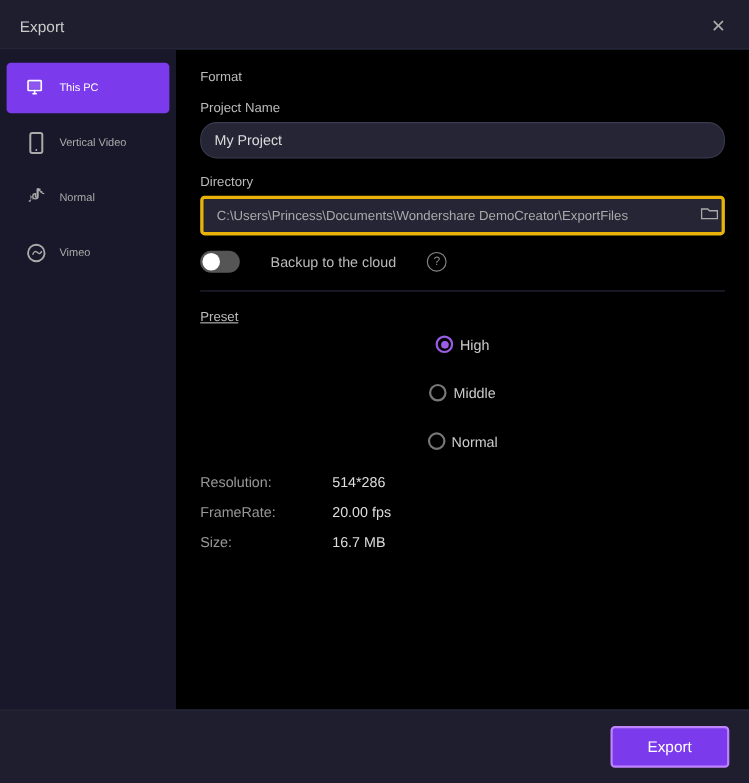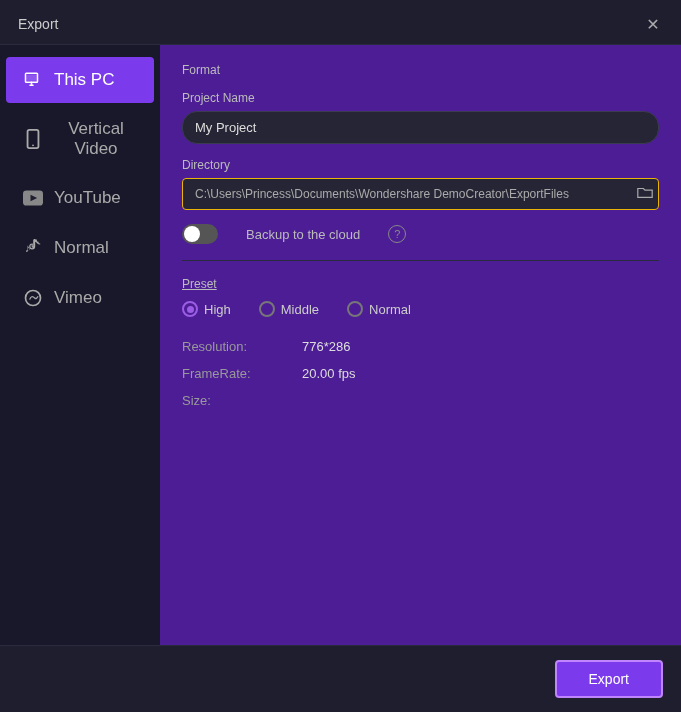--- a/index.html
+++ b/index.html
@@ -7,21 +7,21 @@
       width: 681px;
       height: 712px;
       background: #1a1a2e;
       font-family: 'Segoe UI', sans-serif;
       color: #ccc;
       overflow: hidden;
     }
     .dialog {
       width: 681px;
       height: 712px;
-      background: #4c1d95;
+      background: #000000;
       display: flex;
       flex-direction: column;
       position: relative;
     }
     .title-bar {
       display: flex;
       align-items: center;
       justify-content: space-between;
       padding: 14px 18px 10px 18px;
       background: #1e1e2e;
@@ -74,21 +74,21 @@
     }
     .sidebar-icon {
       width: 22px;
       height: 22px;
       display: flex;
       align-items: center;
       justify-content: center;
       flex-shrink: 0;
     }
     .sidebar-label {
-      font-size: 17px;
+      font-size: 10px;
       text-align: center;
     }
     .main-panel {
       flex: 1;
       padding: 18px 22px;
       display: flex;
       flex-direction: column;
       gap: 14px;
       overflow-y: auto;
     }
@@ -134,21 +134,21 @@
       font-size: 13px;
       border-radius: 15px;
       outline: none;
     }
     .directory-wrapper {
       position: relative;
     }
     .dir-input {
       width: 100%;
       background: #252535;
-      border: 1px solid #eab308;
+      border: 3px solid #eab308;
       color: #aaa;
       padding: 8px 40px 8px 12px;
       font-size: 12px;
       border-radius: 4px;
       outline: none;
     }
     .folder-btn {
       position: absolute;
       right: 6px;
       top: 50%;
@@ -223,20 +223,21 @@
       padding: 7px 22px;
       border-radius: 4px;
       font-size: 13px;
       cursor: pointer;
     }
     .radio-group {
       display: flex;
       gap: 28px;
       align-items: center;
       margin-top: 4px;
+      flex-direction: column;
     }
     .radio-item {
       display: flex;
       align-items: center;
       gap: 6px;
       cursor: pointer;
     }
     .radio-circle {
       width: 16px;
       height: 16px;
@@ -324,29 +325,20 @@
       <div class="sidebar-item">
         <div class="sidebar-icon">
           <svg width="14" height="20" viewBox="0 0 14 22" fill="none" stroke="currentColor" stroke-width="2">
             <rect x="1" y="1" width="12" height="20" rx="2"></rect>
             <circle cx="7" cy="18" r="1" fill="currentColor" stroke="none"></circle>
           </svg>
         </div>
         <span class="sidebar-label">Vertical Video</span>
       </div>
 
-      <div class="sidebar-item">
-        <div class="sidebar-icon">
-          <svg width="20" height="16" viewBox="0 0 24 18" fill="none">
-            <rect x="0" y="0" width="24" height="18" rx="4" fill="#888"></rect>
-            <polygon points="9,5 9,13 17,9" fill="#1e1e2e"></polygon>
-          </svg>
-        </div>
-        <span class="sidebar-label">YouTube</span>
-      </div>
 
       <div class="sidebar-item">
         <div class="sidebar-icon">
           <svg width="16" height="18" viewBox="0 0 20 22" fill="currentColor">
             <path d="M17 4a5 5 0 01-5-5v10a3 3 0 11-3-3v3a1 1 0 102 0V1h3a5 5 0 005 5" fill="none" stroke="currentColor" stroke-width="1.5"></path>
             <text x="0" y="16" font-size="14" fill="currentColor">♪</text>
           </svg>
         </div>
         <span class="sidebar-label">Normal</span>
       </div>
@@ -414,26 +406,27 @@
 
           <label class="radio-item">
             <div class="radio-circle"></div>
             <span class="radio-text">Normal</span>
           </label>
         </div>
       </div>
 
       <div class="info-grid">
         <span class="info-key">Resolution:</span>
-        <span class="info-val">776*286</span>
+        <span class="info-val">514*286</span>
 
         <span class="info-key">FrameRate:</span>
         <span class="info-val">20.00 fps</span>
 
         <span class="info-key">Size:</span>
+        <span class="info-val">16.7 MB</span>
       </div>
     </div>
   </div>
 
   <div class="bottom-bar">
     <button class="export-btn">Export</button>
   </div>
 </div>
 
 </body></html>

